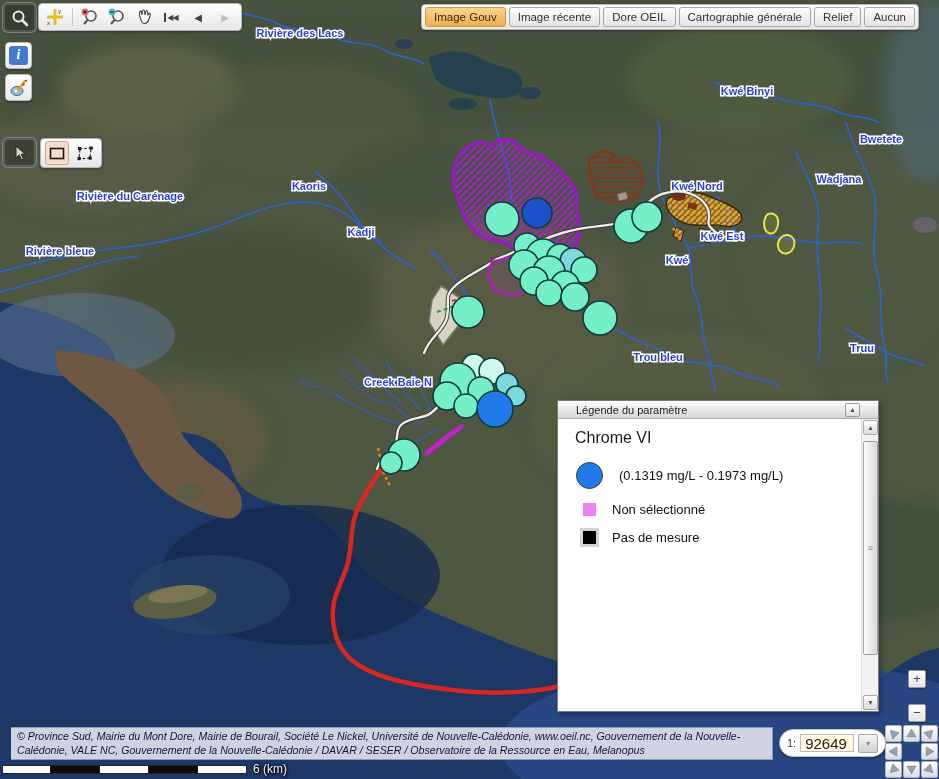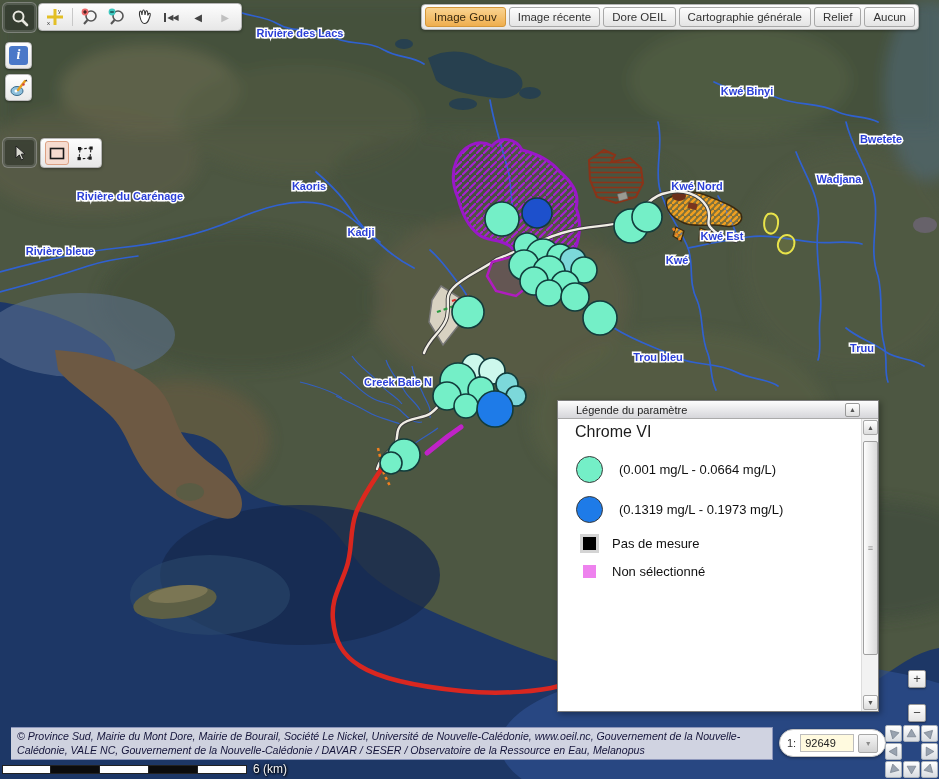--- a/index.html
+++ b/index.html
@@ -25,42 +25,42 @@
 
 #selecttools{top:138px;left:40px;gap:4px;padding:2px 4px}
 .sel{width:24px;height:24px;border-radius:3px;display:flex;align-items:center;justify-content:center;cursor:pointer}
 .sel.active{background:#f6dcd0;border:1px solid #dca184}
 
 
 #legend{position:absolute;left:557px;top:400px;width:322px;height:312px;background:#fff;border:1px solid #7c7c7c;z-index:3;box-shadow:2px 2px 6px rgba(0,0,0,.35)}
 #legend-header{height:18px;background:linear-gradient(#fdfdfd,#d6d6da);border-bottom:1px solid #aaa;display:flex;align-items:center;padding:0 18px;font-size:11px;color:#222}
 #legend-collapse{margin-left:auto;width:15px;height:14px;border:1px solid #999;border-radius:2px;background:linear-gradient(#fff,#ddd);font-size:7px;color:#555;display:flex;align-items:center;justify-content:center;cursor:pointer}
 #legend-body{position:relative;height:292px;overflow:hidden}
-#legend-content{padding:4px 0 0 17px}
+#legend-content{padding:10px 0 0 17px}
 #legend-title{font-size:16px;color:#1c1c1c;margin-bottom:8px}
 .lrow{display:flex;align-items:center;gap:16px;height:40px}
 .lrow.small{height:28px}
 .lswatch{width:27px;height:27px;border-radius:50%;border:1px solid #3a3a3a;flex:0 0 auto;margin-left:1px}
 .lsq{width:13px;height:13px;border-radius:0;border:none;margin-left:8px}
 .lsq.halo{box-shadow:0 0 0 3px #d4d4d4}
 .llabel{font-size:13px;color:#111}
 #legend-scroll{position:absolute;right:0;top:0;width:17px;height:100%;background:#f2f2f2;border-left:1px solid #ddd}
 .sbtn{position:absolute;left:1px;width:15px;height:15px;border:1px solid #a8a8a8;border-radius:2px;background:linear-gradient(#fff,#ddd);font-size:7px;color:#555;display:flex;align-items:center;justify-content:center;cursor:pointer}
 #legend-thumb{position:absolute;left:1px;top:22px;width:15px;height:214px;border:1px solid #a0a0a0;border-radius:2px;background:linear-gradient(90deg,#fdfdfd,#d9d9d9);display:flex;align-items:center;justify-content:center;color:#909090;font-size:9px;cursor:pointer}
 
 
 .pm{position:absolute;width:18px;height:18px;background:linear-gradient(#fff,#e4e4e4);border:1px solid #9a9a9a;border-radius:2px;color:#444;font-size:13px;line-height:15px;text-align:center;cursor:pointer;z-index:4;box-shadow:0 1px 2px rgba(0,0,0,.4)}
 
 
 #attribution{position:absolute;left:11px;top:727px;width:762px;height:33px;background:rgba(222,224,233,.92);border:1px solid #8d96bb;border-left:none;padding:2px 6px;font-size:10.6px;font-style:italic;color:#14143a;line-height:1.3;z-index:3}
 
 
 #scalebox{position:absolute;left:779px;top:729px;height:28px;background:#fff;border:1px solid #c4c4c4;border-radius:14px;display:flex;align-items:center;padding:0 7px;gap:4px;z-index:4;box-shadow:0 1px 3px rgba(0,0,0,.4)}
 #scalebox .pfx{font-size:11px;color:#333}
-#scale-input{width:54px;height:18px;background:#fffadf;border:1px solid #bdbdbd;font-size:11px;font-family:"Liberation Sans",sans-serif;padding:0 4px;color:#222}
+#scale-input{width:54px;height:18px;background:#fffadf;border:1px solid #bdbdbd;font-size:15px;font-family:"Liberation Sans",sans-serif;padding:0 4px;color:#222}
 #scale-drop{width:20px;height:19px;border:1px solid #a8a8a8;border-radius:2px;background:linear-gradient(#f5f5f5,#d2d2d2);display:flex;align-items:center;justify-content:center;font-size:7px;color:#8c8c8c;cursor:pointer}
 
 
 #navpad{position:absolute;right:1px;bottom:1px;display:grid;grid-template-columns:repeat(3,17px);grid-template-rows:repeat(3,17px);gap:1px;z-index:4}
 .nav{background:linear-gradient(#ffffff,#d9dde2);border:1px solid #aab2bc;border-radius:2px;display:flex;align-items:center;justify-content:center;cursor:pointer}
 .nav.empty{background:transparent;border:none;cursor:default}
 .nav svg{width:11px;height:11px}
 .nav path{fill:#99a3b0;stroke:#727c8a;stroke-width:.6}
 
 
@@ -341,34 +341,30 @@
   <div id="legend-header">
     <span>Légende du paramètre</span>
     <div id="legend-collapse">
         <span>▲</span>
       </div>
   </div>
   <div id="legend-body">
     <div id="legend-content">
       <div id="legend-title">Chrome VI</div>
       <div class="lrow">
-        <div class="lswatch" style="background: rgb(116, 239, 199);"></div>
-        <div class="llabel">(0.001 mg/L - 0.0664 mg/L)</div>
-      </div>
-      <div class="lrow">
         <div class="lswatch" style="background: rgb(30, 123, 232);"></div>
         <div class="llabel">(0.1319 mg/L - 0.1973 mg/L)</div>
       </div>
       <div class="lrow small">
+        <div class="lswatch lsq" style="background: rgb(238, 130, 238);"></div>
+        <div class="llabel">Non sélectionné</div>
+      </div>
+      <div class="lrow small">
         <div class="lswatch lsq halo" style="background: rgb(0, 0, 0);"></div>
         <div class="llabel">Pas de mesure</div>
-      </div>
-      <div class="lrow small">
-        <div class="lswatch lsq" style="background: rgb(238, 130, 238);"></div>
-        <div class="llabel">Non sélectionné</div>
       </div>
     </div>
     <div id="legend-scroll">
       <div class="sbtn" style="top:1px">
           <span>▲</span>
         </div>
       <div id="legend-thumb">
           <span>≡</span>
         </div>
       <div class="sbtn" style="bottom:1px">

